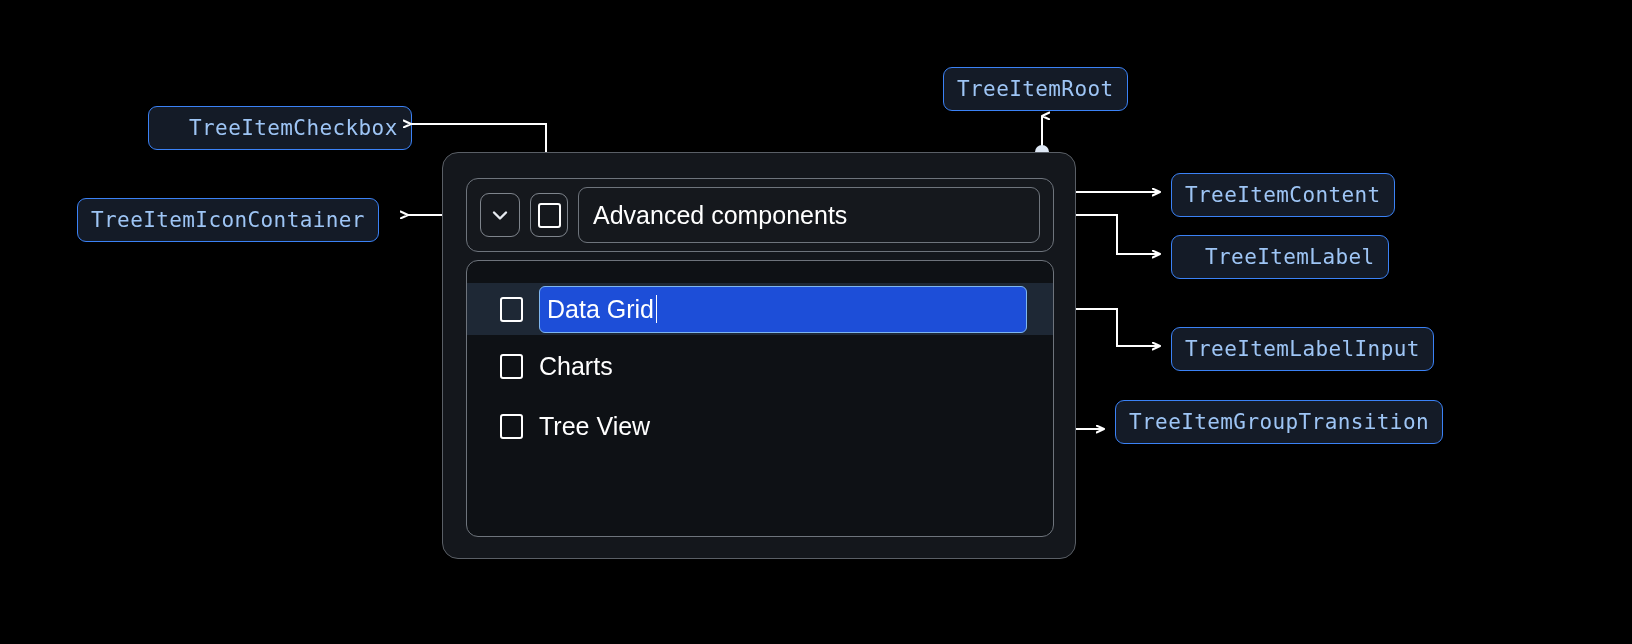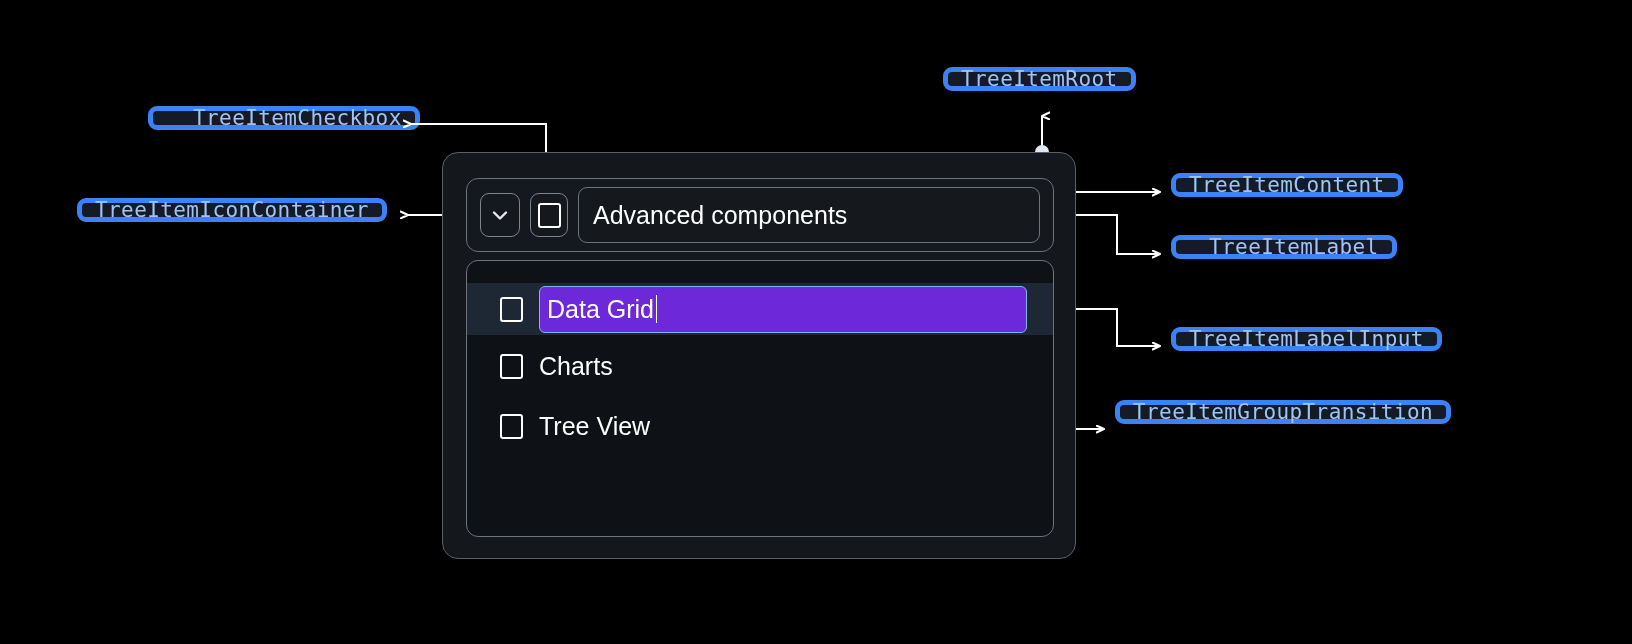--- a/index.html
+++ b/index.html
@@ -16,27 +16,27 @@
   }
 
   
   .chip {
     position: absolute;
     box-sizing: border-box;
     display: flex;
     align-items: center;
     justify-content: center;
     background: #141b27;
-    border: 5px solid #3b82f6;
+    border: 1px solid #3b82f6;
     border-radius: 9px;
     color: #9ec5f5;
     font-family: "DejaVu Sans Mono", "Liberation Mono", monospace;
     font-size: 21px;
     letter-spacing: 0.4px;
-    height: 24px;
+    height: 44px;
     padding: 0 13px;
     white-space: nowrap;
   }
 
   
   #connectors {
     position: absolute;
     left: 0; top: 0;
     width: 1632px;
     height: 644px;
@@ -150,21 +150,21 @@
   }
   .tree-row-label {
     color: #ffffff;
     font-size: 25px;
     line-height: 1;
   }
   #tree-item-label-input {
     box-sizing: border-box;
     width: 488px;
     height: 47px;
-    background: #6d28d9;
+    background: #1d4ed8;
     border: 1.5px solid #7fb6ef;
     border-radius: 6px;
     display: flex;
     align-items: center;
     padding-left: 7px;
     color: #ffffff;
     font-size: 25px;
     position: relative;
   }
   .caret {

